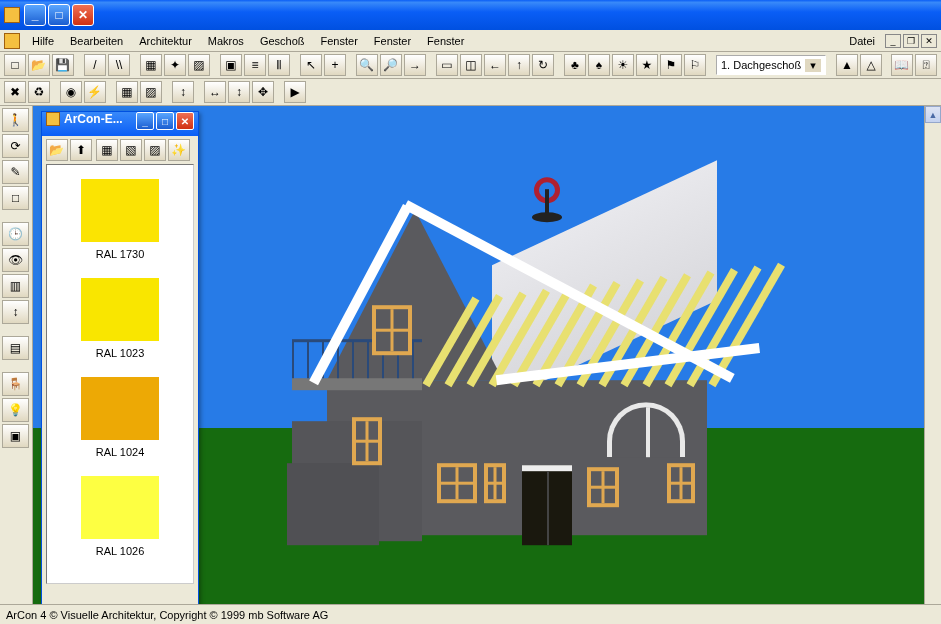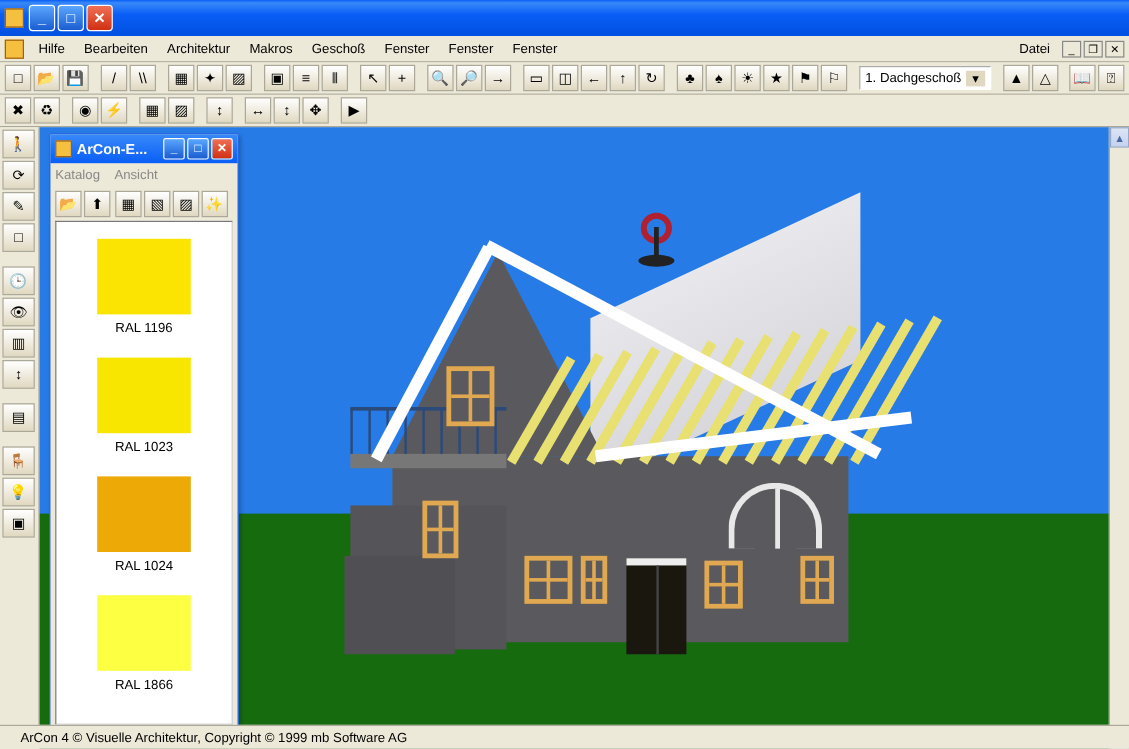--- a/index.html
+++ b/index.html
@@ -27,36 +27,36 @@
 .combo .arrow { margin-left: auto; width: 16px; text-align: center; background: #e0d8c0; }
 
 .content { display: flex; height: 520px; }
 .sidebar { width: 33px; background: #ece9d8; border-right: 1px solid #aca899; display: flex; flex-direction: column; gap: 2px; padding: 2px; }
 .sidebar .tbtn { width: 27px; height: 24px; }
 
 .viewport { flex: 1; position: relative; background: #277be7; overflow: hidden; }
 .ground { position: absolute; bottom: 0; left: 0; right: 0; height: 38%; background: #166b0f; }
 
 .panel { position: absolute; left: 8px; top: 5px; width: 158px; height: 500px; background: #ece9d8; border: 1px solid #0050e0; box-shadow: 2px 2px 4px rgba(0,0,0,0.3); }
-.panel .ptitle { height: 24px; background: linear-gradient(to bottom, #3889f9, #0a5ef6); color: white; display: flex; align-items: center; padding: 0 4px; font-weight: bold; font-size: 12px; }
+.panel .ptitle { height: 24px; background: linear-gradient(to bottom, #3889f9, #0a5ef6); color: white; display: flex; padding: 0 4px; font-weight: bold; font-size: 12px; }
 .panel .ptitle .icon { width: 14px; height: 14px; background: #f5c040; margin-right: 4px; border: 1px solid #a06010; }
 .panel .ptitle .text { flex: 1; overflow: hidden; white-space: nowrap; }
 .panel .ptitle .pbtns { display: flex; gap: 2px; }
 .panel .ptitle .pbtn { width: 18px; height: 18px; border: 1px solid #fff; border-radius: 2px; display: flex; align-items: center; justify-content: center; font-size: 10px; }
 .panel .ptitle .pbtn.min { background: linear-gradient(to bottom, #5aa6ff, #1a5dd0); }
 .panel .ptitle .pbtn.max { background: linear-gradient(to bottom, #5aa6ff, #1a5dd0); }
 .panel .ptitle .pbtn.close { background: linear-gradient(to bottom, #f07054, #d03012); }
 .panel .pmenu { height: 20px; display: flex; align-items: center; padding: 0 4px; gap: 12px; color: #888; }
 .panel .ptool { height: 28px; display: flex; align-items: center; gap: 2px; padding: 2px 4px; }
 .panel .ptool .tbtn { width: 22px; height: 22px; }
 .panel .pbody { background: white; margin: 0 4px 4px 4px; height: 420px; overflow: hidden; border: 1px inset #ccc; display: flex; flex-direction: column; align-items: center; padding: 14px 0; gap: 6px; }
 .swatch { width: 78px; height: 78px; }
 .swatch-label { font-size: 11px; margin-bottom: 12px; }
 
-.status { position: absolute; bottom: 0; left: 0; right: 0; height: 20px; background: #ece9d8; border-top: 1px solid #aca899; display: flex; align-items: center; padding: 0 17px; font-size: 11px; }
+.status { position: absolute; bottom: 0; left: 0; right: 0; height: 20px; background: #ece9d8; border-top: 1px solid #aca899; display: flex; align-items: center; padding: 0 6px; font-size: 11px; }
 
 
 .house { position: absolute; left: 50%; top: 45%; transform: translate(-50%, -46%); width: 530px; height: 380px; }
 .wall-main { position: absolute; bottom: 10px; left: 105px; width: 380px; height: 155px; background: #5a5a5e; }
 .wall-left { position: absolute; bottom: 4px; left: 70px; width: 130px; height: 120px; background: #555559; }
 .wall-bay { position: absolute; bottom: 0px; left: 65px; width: 92px; height: 82px; background: #505054; }
 .balcony { position: absolute; bottom: 155px; left: 70px; width: 130px; height: 50px; }
 .balcony .floor { position: absolute; bottom: 0; left: 0; right: 0; height: 12px; background: #777; }
 .balcony .rail { position: absolute; bottom: 12px; left: 0; width: 2px; height: 38px; background: #2a4a7a; }
 .gable { position: absolute; bottom: 165px; left: 105px; width: 0; height: 0; border-left: 88px solid transparent; border-right: 88px solid transparent; border-bottom: 170px solid #5a5a5e; }
@@ -256,42 +256,38 @@
     <div class="panel">
       <div class="ptitle">
         <div class="icon"></div>
         <div class="text">ArCon-E...</div>
         <div class="pbtns">
           <div class="pbtn min">_</div>
           <div class="pbtn max">□</div>
           <div class="pbtn close">✕</div>
         </div>
       </div>
-      <div class="pmenu" id="pmenu">
-          <div>Katalog</div>
-          <div>Ansicht</div>
-        </div>
       <div class="ptool" id="ptool">
           <div class="tbtn">📂</div>
           <div class="tbtn">⬆</div>
           <div class="sep"></div>
           <div class="tbtn">▦</div>
           <div class="tbtn">▧</div>
           <div class="tbtn">▨</div>
           <div class="tbtn">✨</div>
         </div>
       <div class="pbody" id="pbody">
           <div class="swatch" style="background: rgb(251, 228, 2);"></div>
-          <div class="swatch-label">RAL 1196</div>
+          <div class="swatch-label">RAL 1730</div>
           <div class="swatch" style="background: rgb(249, 230, 0);"></div>
           <div class="swatch-label">RAL 1023</div>
           <div class="swatch" style="background: rgb(237, 169, 5);"></div>
           <div class="swatch-label">RAL 1024</div>
           <div class="swatch" style="background: rgb(253, 255, 66);"></div>
-          <div class="swatch-label">RAL 1866</div>
+          <div class="swatch-label">RAL 1026</div>
         </div>
     </div>
 
     <div class="scrollbar-v">
       <div class="arrow">▲</div>
       <div style="position:absolute;bottom:0;left:0;right:0" class="arrow">▼</div>
     </div>
   </div>
 </div>
 

